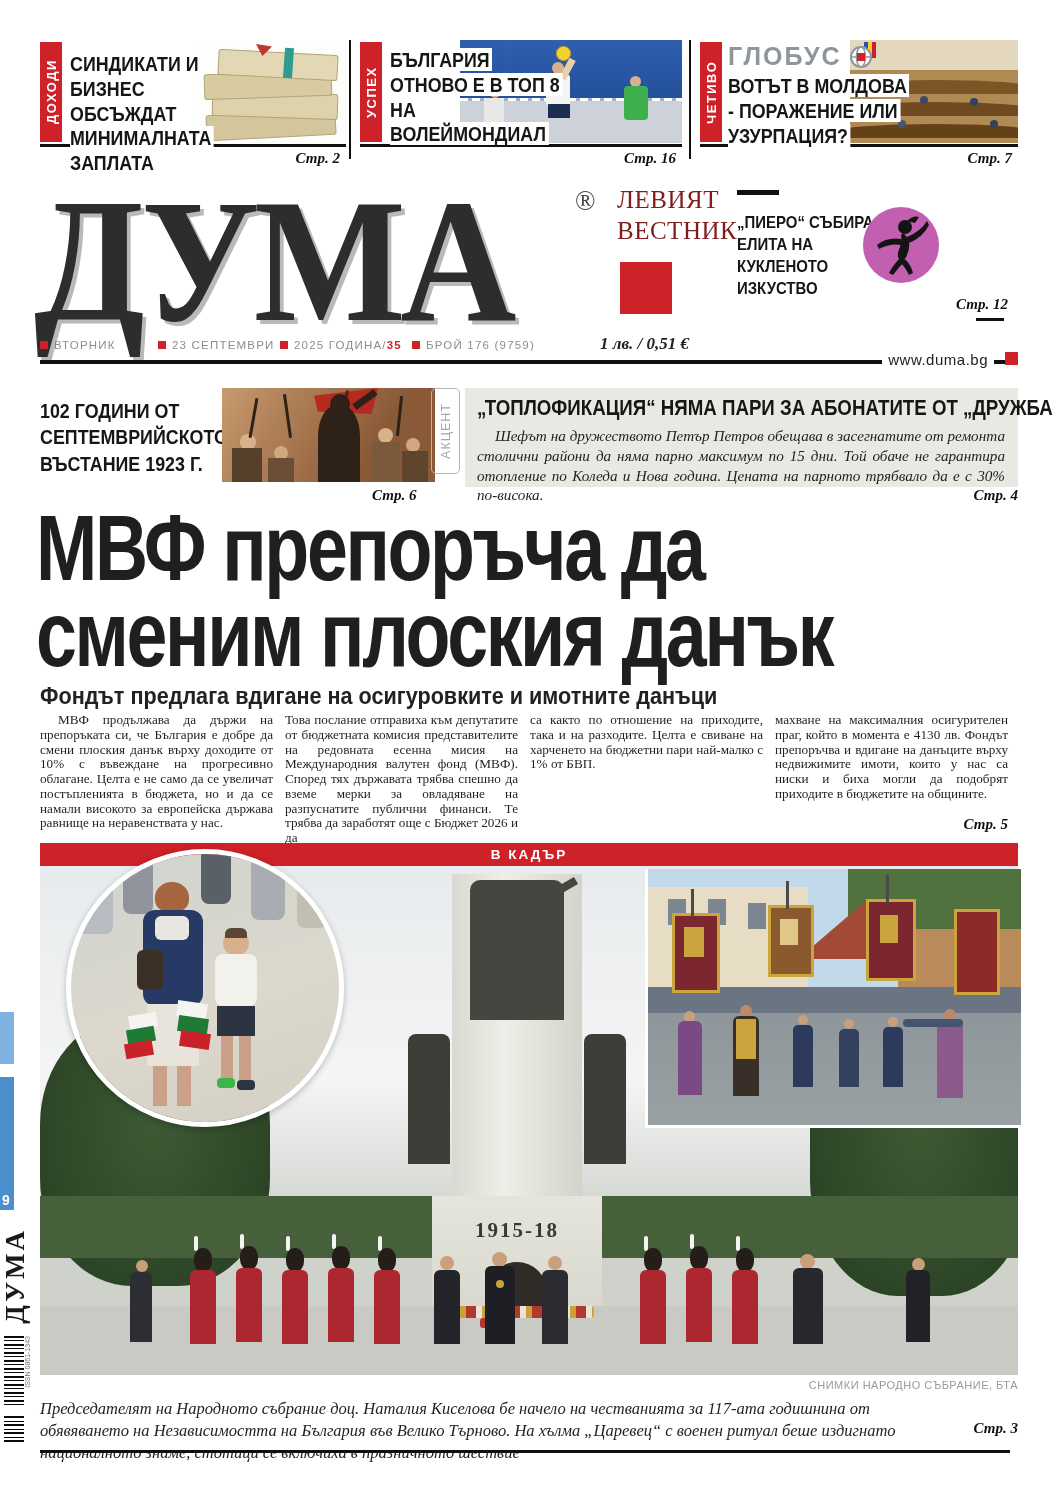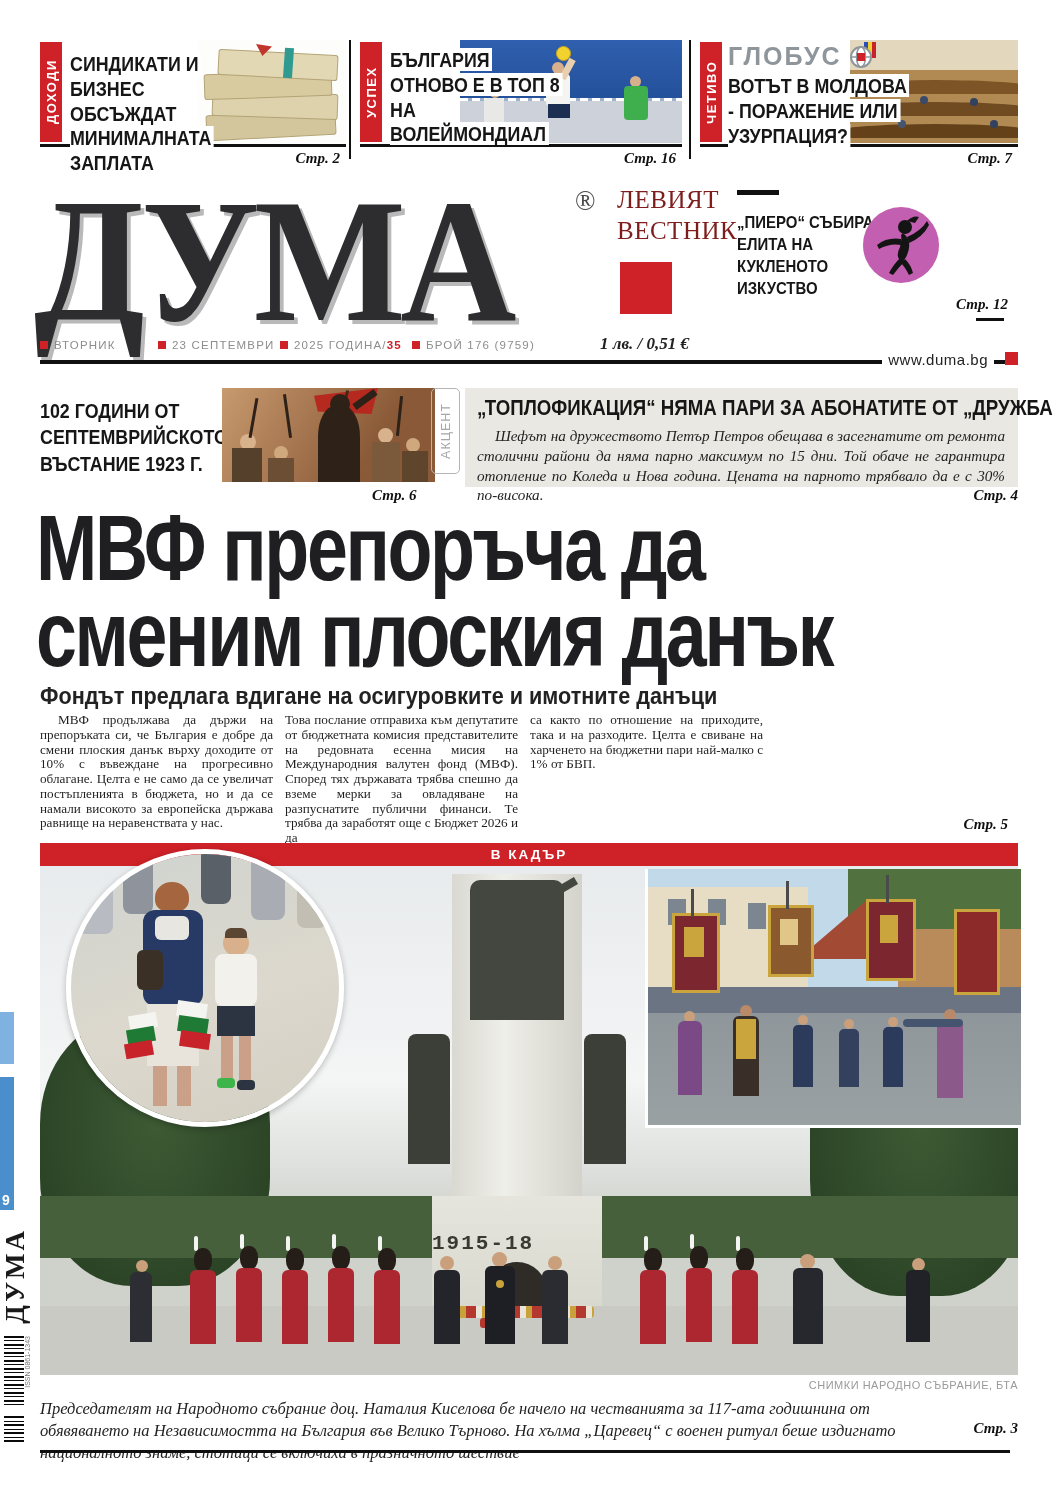--- a/index.html
+++ b/index.html
@@ -185,38 +185,41 @@
 
   <div class="bodycol" style="left:40px;">
       <p class="indent">МВФ продължава да държи на препоръката си, че България е добре да смени плоския данък върху доходите от 10% с въвеждане на прогресивно облагане. Целта е не само да се увеличат постъпленията в бюджета, но и да се намали високото за европейска държава равнище на неравенствата у нас.</p>
     </div>
   <div class="bodycol" style="left:285px;">
       <p>Това послание отправиха към депутатите от бюджетната комисия представителите на редовната есенна мисия на Международния валутен фонд (МВФ). Според тях държавата трябва спешно да вземе мерки за овладяване на разпуснатите публични финанси. Те трябва да заработят още с Бюджет 2026 и да</p>
     </div>
   <div class="bodycol" style="left:530px;">
       <p>са както по отношение на приходите, така и на разходите. Целта е свиване на харченето на бюджетни пари най-малко с 1% от БВП.</p>
     </div>
+  <div class="bodycol" style="left:775px;">
+      <p>махване на максималния осигурителен праг, който в момента е 4130 лв. Фондът препоръчва и вдигане на данъците върху недвижимите имоти, които у нас са ниски и биха могли да подобрят приходите в бюджетите на общините.</p>
+    </div>
   <div class="pageref abs" style="left:775px;top:816px;width:233px;text-align:right;">Стр. 5</div>
 
   <div class="abs" style="left:40px;top:843px;width:978px;height:23px;background:#cf2128;display:flex;align-items:center;justify-content:center;">
     <span style="color:#fff;font-weight:bold;font-size:13.5px;letter-spacing:2px;">В КАДЪР</span>
   </div>
 
   <div class="scene" style="left:40px;top:866px;width:978px;height:509px;">
     <div style="left:0;top:0;width:978px;height:509px;background:linear-gradient(#e8ebed,#f4f5f5 42%,#dfe2df 58%,#cfd1cb 70%);"></div>
     <div style="left:0;top:150px;width:230px;height:270px;background:radial-gradient(ellipse at 50% 40%,#3d5a34,#2b4426 75%);border-radius:40%;"></div>
     <div style="left:770px;top:140px;width:220px;height:290px;background:radial-gradient(ellipse at 50% 40%,#3d5a34,#2b4426 75%);border-radius:40%;"></div>
     <div style="left:0;top:330px;width:978px;height:62px;background:#46603c;"></div>
     <div style="left:412px;top:8px;width:130px;height:340px;background:linear-gradient(90deg,#d9d9d2,#efefe9 40%,#d3d3cb);"></div>
     <div style="left:430px;top:14px;width:94px;height:140px;background:#44473f;border-radius:10px 10px 0 0;"></div>
     <div style="left:508px;top:18px;width:30px;height:8px;background:#44473f;transform:rotate(-30deg);"></div>
     <div style="left:368px;top:168px;width:42px;height:130px;background:#3c3f38;border-radius:8px 8px 0 0;"></div>
     <div style="left:544px;top:168px;width:42px;height:130px;background:#3c3f38;border-radius:8px 8px 0 0;"></div>
     <div style="left:392px;top:330px;width:170px;height:122px;background:linear-gradient(#e5e5dd,#d7d7cd);"></div>
-    <div style="left:392px;top:352px;width:170px;font-family:Liberation Mono, monospace;font-weight:bold;font-size:21px;letter-spacing:2px;color:#3a3a33;margin-top:14px;">1915-18</div>
+    <div style="left:392px;top:352px;width:170px;text-align:center;font-family:Liberation Serif, serif;font-weight:bold;font-size:21px;letter-spacing:2px;color:#3a3a33;">1915-18</div>
     <div style="left:447px;top:396px;width:60px;height:56px;background:#2f2b26;border-radius:30px 30px 0 0;"></div>
     <div style="left:0;top:440px;width:978px;height:69px;background:#c9cac3;"></div>
     <div style="left:404px;top:440px;width:150px;height:12px;background:repeating-linear-gradient(90deg,#b5382f 0 10px,#e8e4d8 10px 16px,#c9a23c 16px 22px);border-radius:4px;"></div>
 
     <div style="left:150px;top:382px;">
         <div class="plume" style="position:absolute;left:4px;top:-12px;"></div>
         <div class="ghead" style="position:absolute;left:4px;top:0;"></div>
         <div class="guard" style="position:absolute;left:0;top:22px;"></div>
       </div>
     <div style="left:196px;top:380px;">

